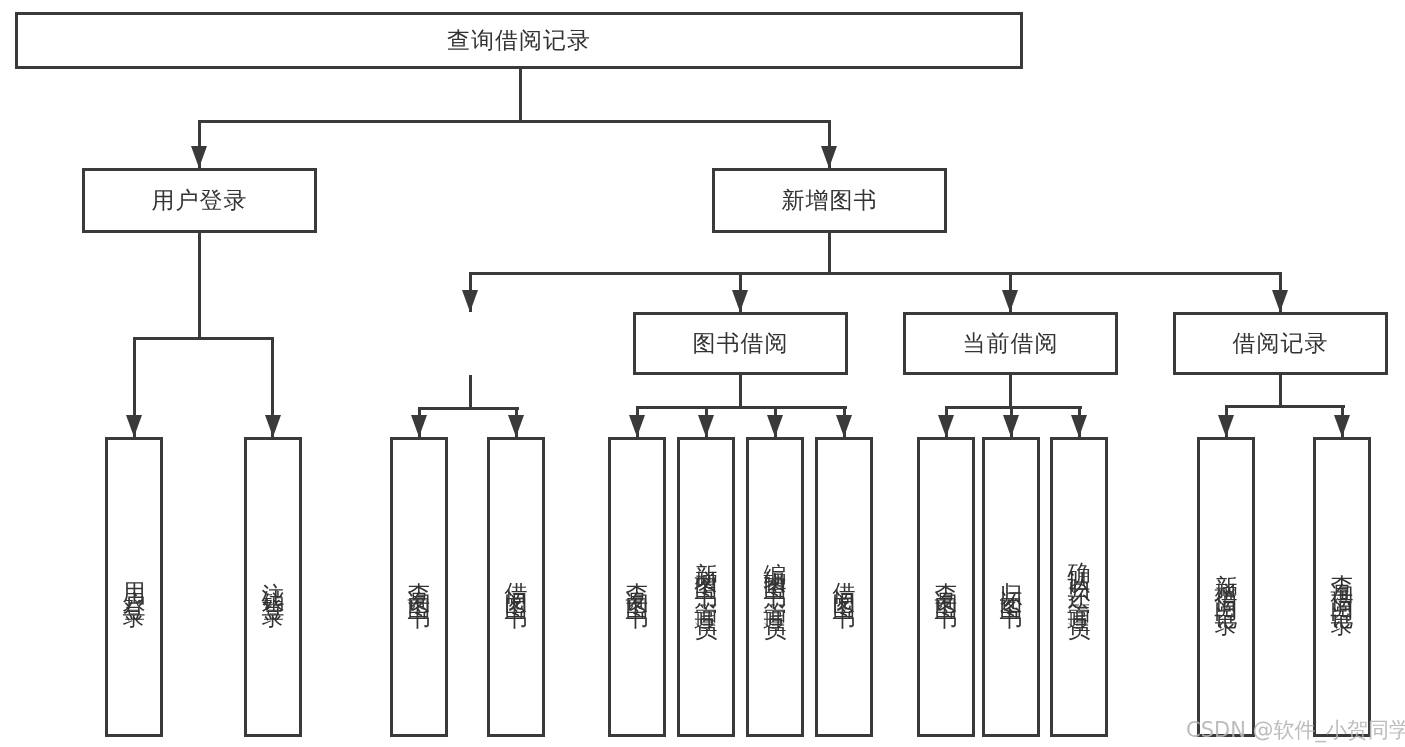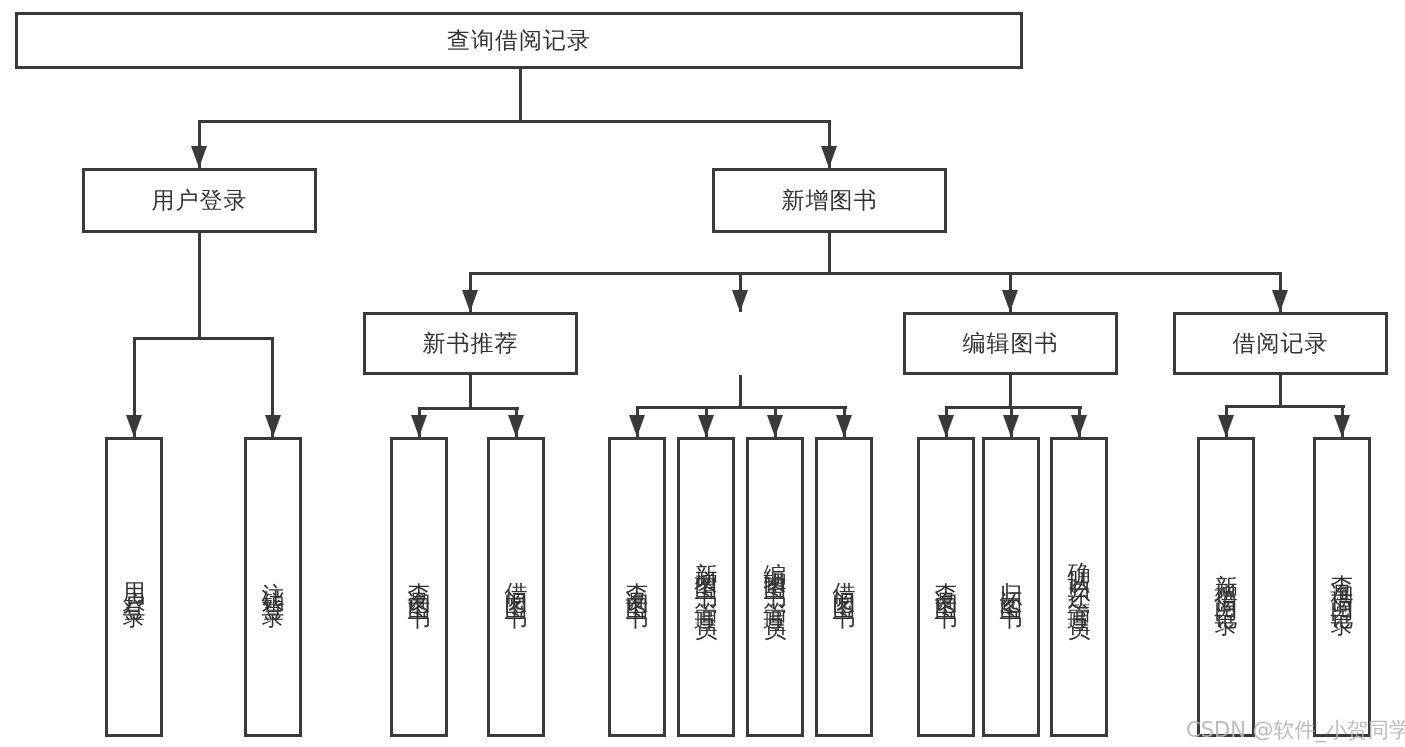--- a/index.html
+++ b/index.html
@@ -42,25 +42,25 @@
     <span>查询借阅记录</span>
   </div>
 
   <div class="node h-node" style="left:82px;top:168px;width:235px;height:65px">
     <span>用户登录</span>
   </div>
   <div class="node h-node" style="left:712px;top:168px;width:235px;height:65px">
     <span>新增图书</span>
   </div>
 
-  <div class="node h-node" style="left:363px;top:312px;width:215px;height:63px">
-    <span>新书推荐</span>
+  <div class="node h-node" style="left:633px;top:312px;width:215px;height:63px">
+    <span>图书借阅</span>
   </div>
   <div class="node h-node" style="left:903px;top:312px;width:215px;height:63px">
-    <span>编辑图书</span>
+    <span>当前借阅</span>
   </div>
   <div class="node h-node" style="left:1173px;top:312px;width:215px;height:63px">
     <span>借阅记录</span>
   </div>
 
   <div class="node v-node" style="left:105px;top:437px;width:58px;height:300px">
     <span>用户登录</span>
   </div>
   <div class="node v-node" style="left:244px;top:437px;width:58px;height:300px">
     <span>注销登录</span>

